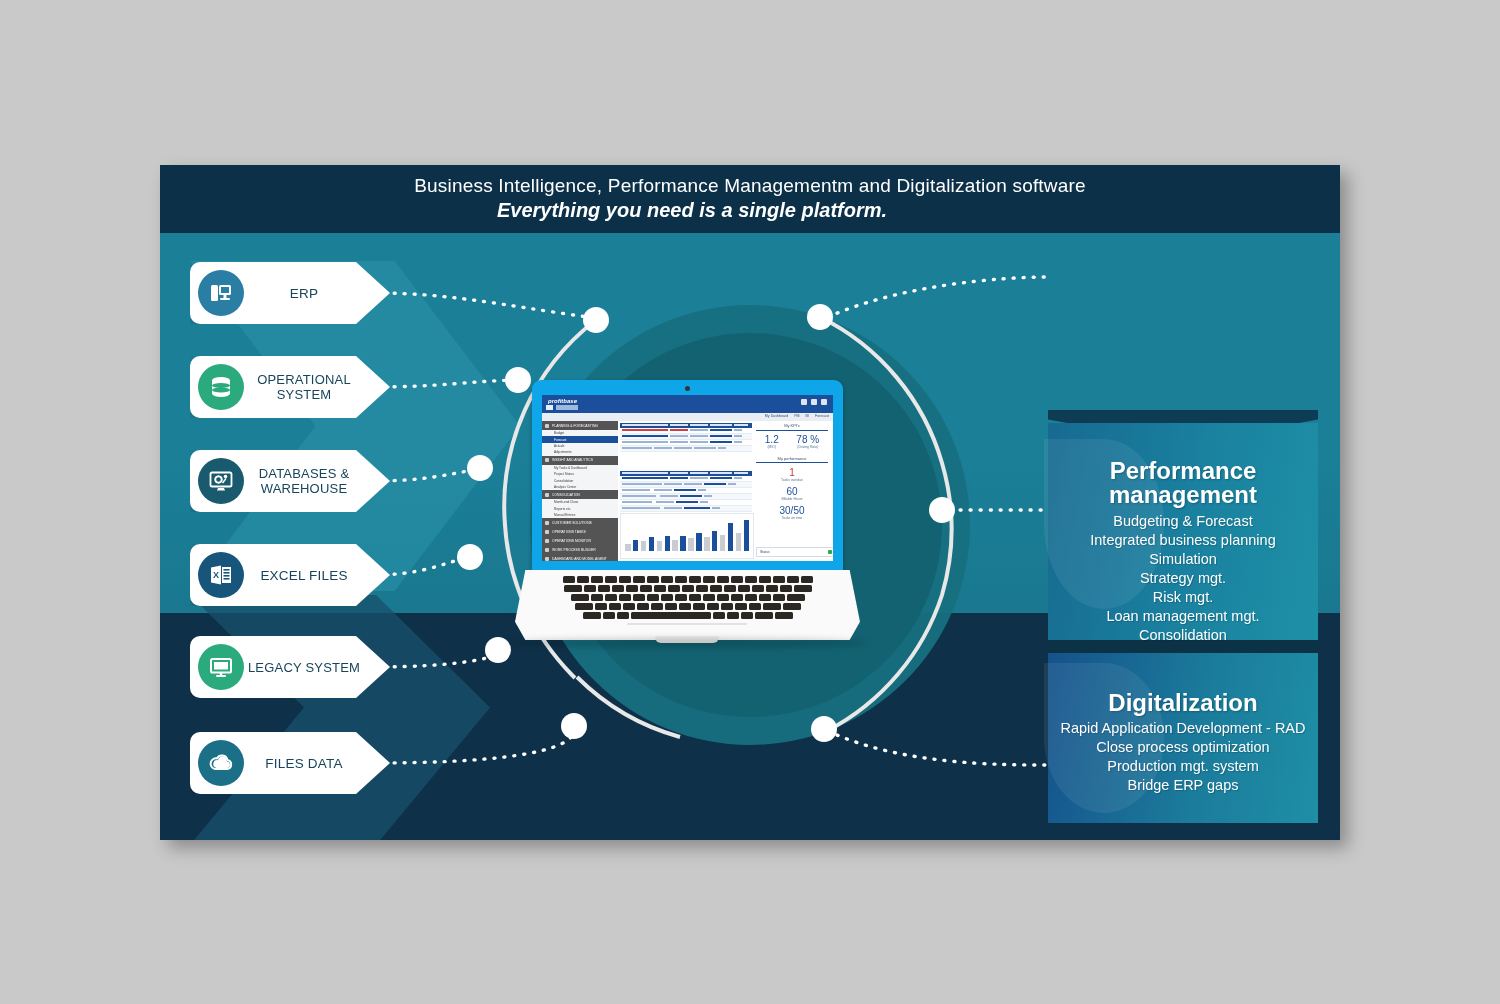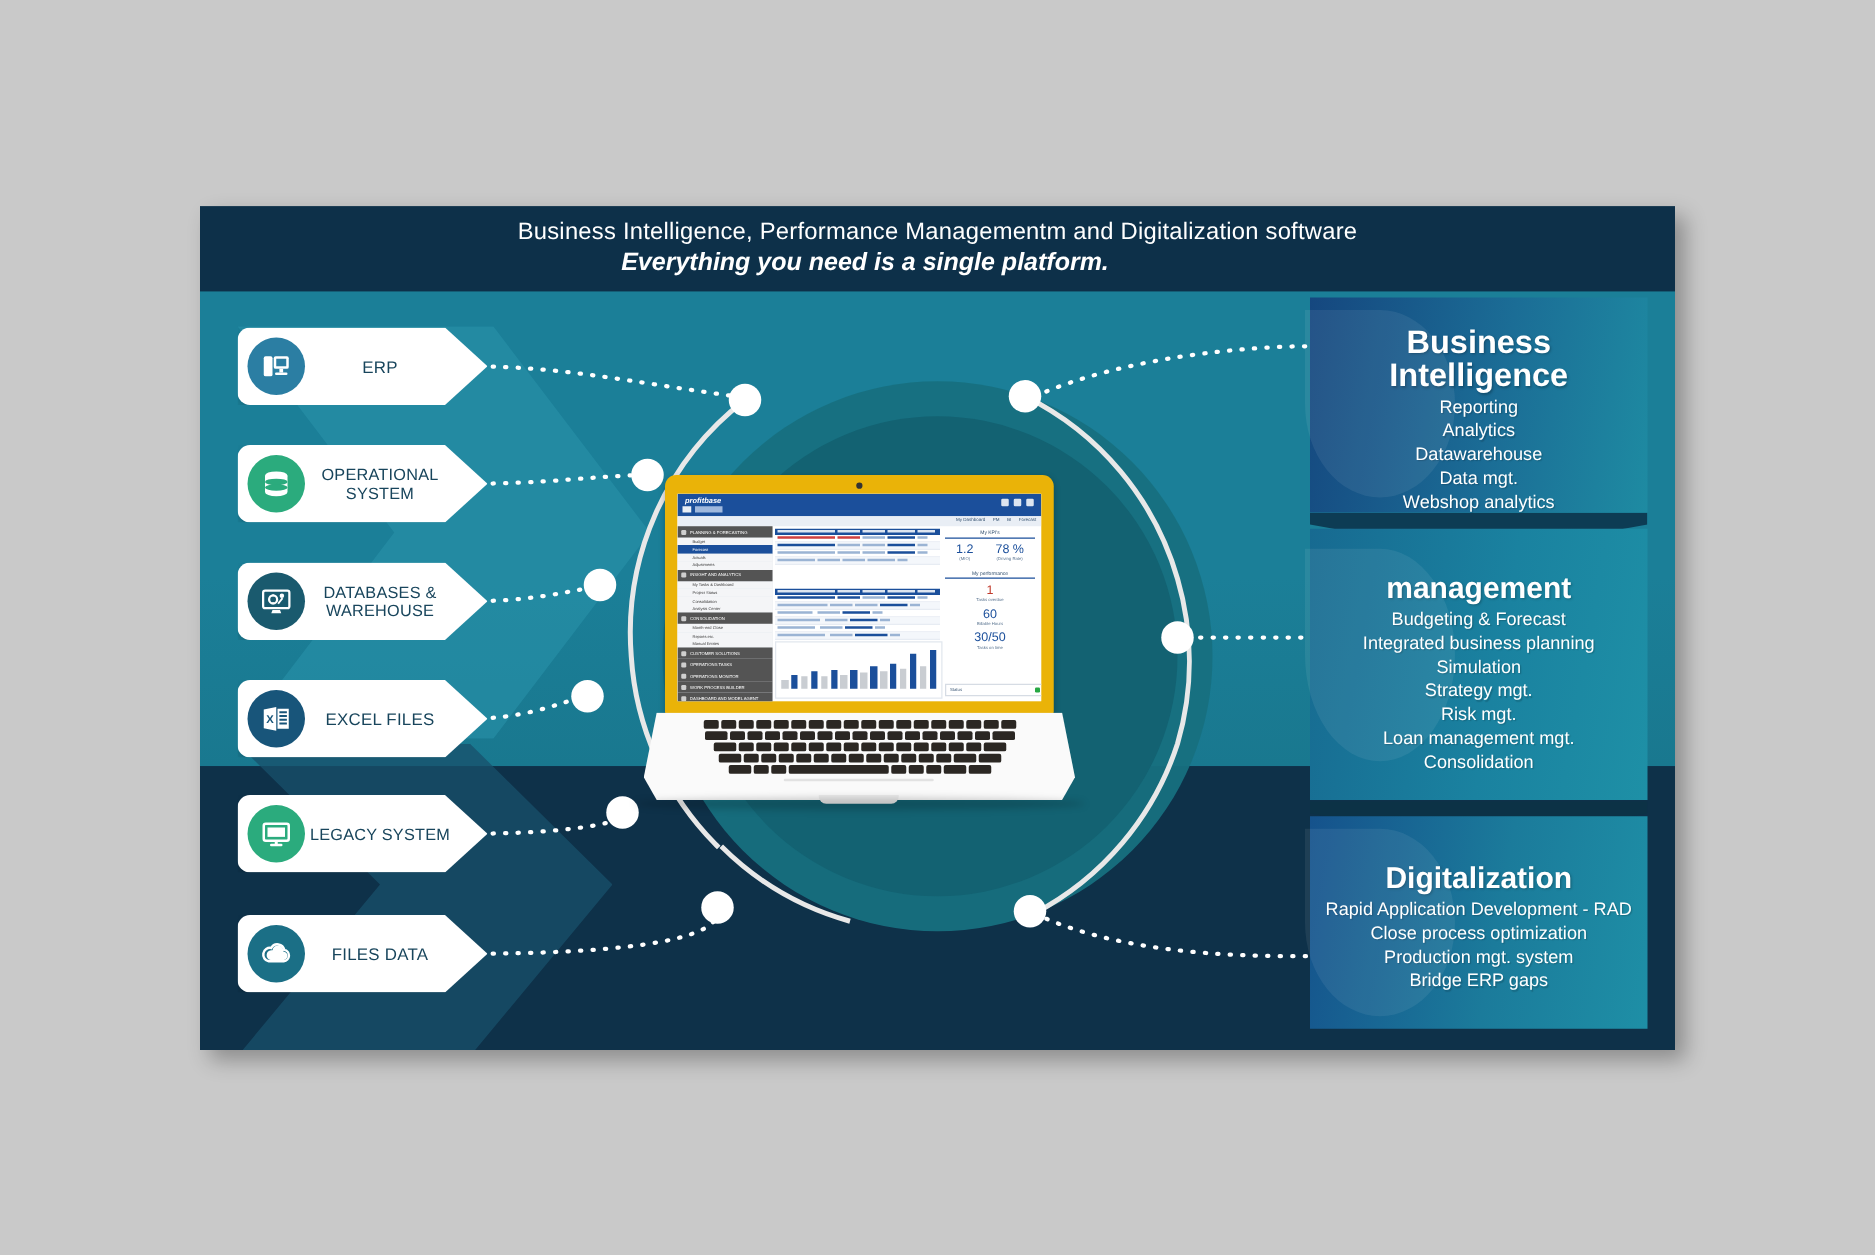--- a/index.html
+++ b/index.html
@@ -113,21 +113,21 @@
         clip-path:polygon(0 0,100% 0,100% 28%,50% 100%,0 28%);}
   #chev1{top:245px;}
   #chev2{top:476px;background:#0c3246;}
   
   .blob{position:absolute;background:rgba(255,255,255,.07);pointer-events:none;}
 
   
   .laptop{position:absolute;left:355px;top:215px;width:345px;height:290px;}
   .lid{
     position:absolute;left:17px;top:0;width:311px;height:192px;
-    background:#eab308;border-radius:9px 9px 3px 3px;
+    background:#0ea5e9;border-radius:9px 9px 3px 3px;
     box-shadow:0 2px 5px rgba(0,0,0,.25);
   }
   .cam{position:absolute;left:50%;top:6px;margin-left:-2.5px;width:5px;height:5px;
        border-radius:50%;background:#333;}
   .screen{
     position:absolute;left:10px;top:15px;width:291px;height:166px;
     background:#ffffff;overflow:hidden;
   }
   .base{
     position:absolute;left:0;top:190px;width:345px;height:70px;
@@ -592,36 +592,25 @@
           </div>
       </div>
       <div class="trackline"></div>
       <div class="lip"></div>
       <div class="lapshadow"></div>
     </div>
 
     <div class="chev" id="chev1"></div>
     <div class="chev" id="chev2"></div>
 
-    <div class="panel" id="panel-bi">
-      <div class="blob" style="left:-4px;top:10px;width:120px;height:150px;border-radius:0 60% 60% 60%"></div>
-      <div class="ttl">
-        <div>Business</div>
-        <div>Intelligence</div>
-      </div>
-      <div class="li">Reporting</div>
-      <div class="li">Analytics</div>
-      <div class="li">Datawarehouse</div>
-      <div class="li">Data mgt.</div>
-      <div class="li">Webshop analytics</div>
-    </div>
 
     <div class="panel" id="panel-pm">
       <div class="blob" style="left:-4px;top:16px;width:120px;height:170px;border-radius:0 60% 60% 60%"></div>
       <div class="ttl">
+        <div>Performance</div>
         <div>management</div>
       </div>
       <div class="li">Budgeting &amp; Forecast</div>
       <div class="li">Integrated business planning</div>
       <div class="li">Simulation</div>
       <div class="li">Strategy mgt.</div>
       <div class="li">Risk mgt.</div>
       <div class="li">Loan management mgt.</div>
       <div class="li">Consolidation</div>
     </div>

